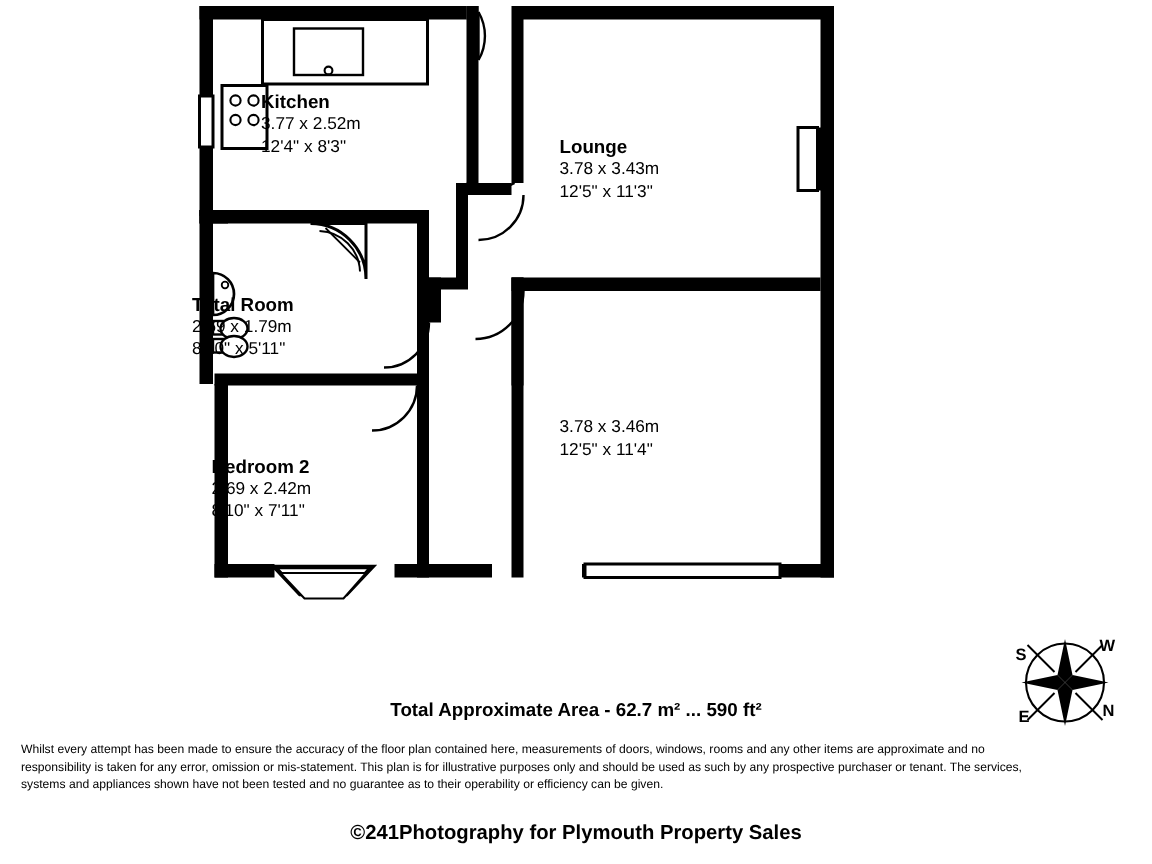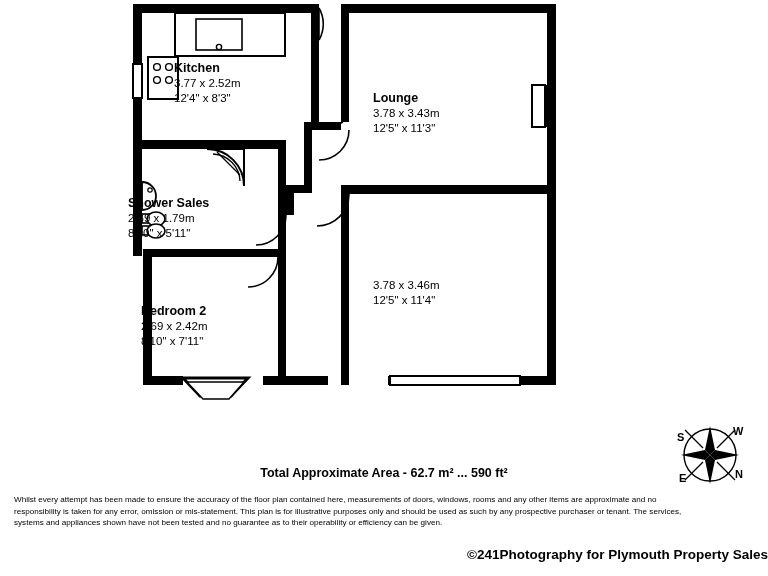--- a/index.html
+++ b/index.html
@@ -37,21 +37,21 @@
     width:684px;
     text-align:left;
     font-size:8.1px;
     line-height:1.45;
     color:#000;
   }
   #credit{
     position:absolute;
     left:0;right:0;
     top:547px;
-    text-align:right;
+    text-align:center;
     font-size:13.5px;
     font-weight:bold;
   }
   #compass{
     position:absolute;
     left:673px;top:418px;
     width:74px;height:74px;
   }
   .compass-letter{
     position:absolute;
@@ -185,21 +185,21 @@
   <div class="rft">12'4" x 8'3"</div>
 </div>
 
 <div class="room-label" style="left:373px;top:90px;width:160px;">
   <div class="rname">Lounge</div>
   <div class="rm">3.78 x 3.43m</div>
   <div class="rft">12'5" x 11'3"</div>
 </div>
 
 <div class="room-label" style="left:128px;top:195px;width:160px;">
-  <div class="rname">Shower Sales</div>
+  <div class="rname">Total Room</div>
   <div class="rm">2.69 x 1.79m</div>
   <div class="rft">8'10" x 5'11"</div>
 </div>
 
 <div class="room-label" style="left:373px;top:278px;width:160px;">
   <div class="rm">3.78 x 3.46m</div>
   <div class="rft">12'5" x 11'4"</div>
 </div>
 
 <div class="room-label" style="left:141px;top:303px;width:160px;">

